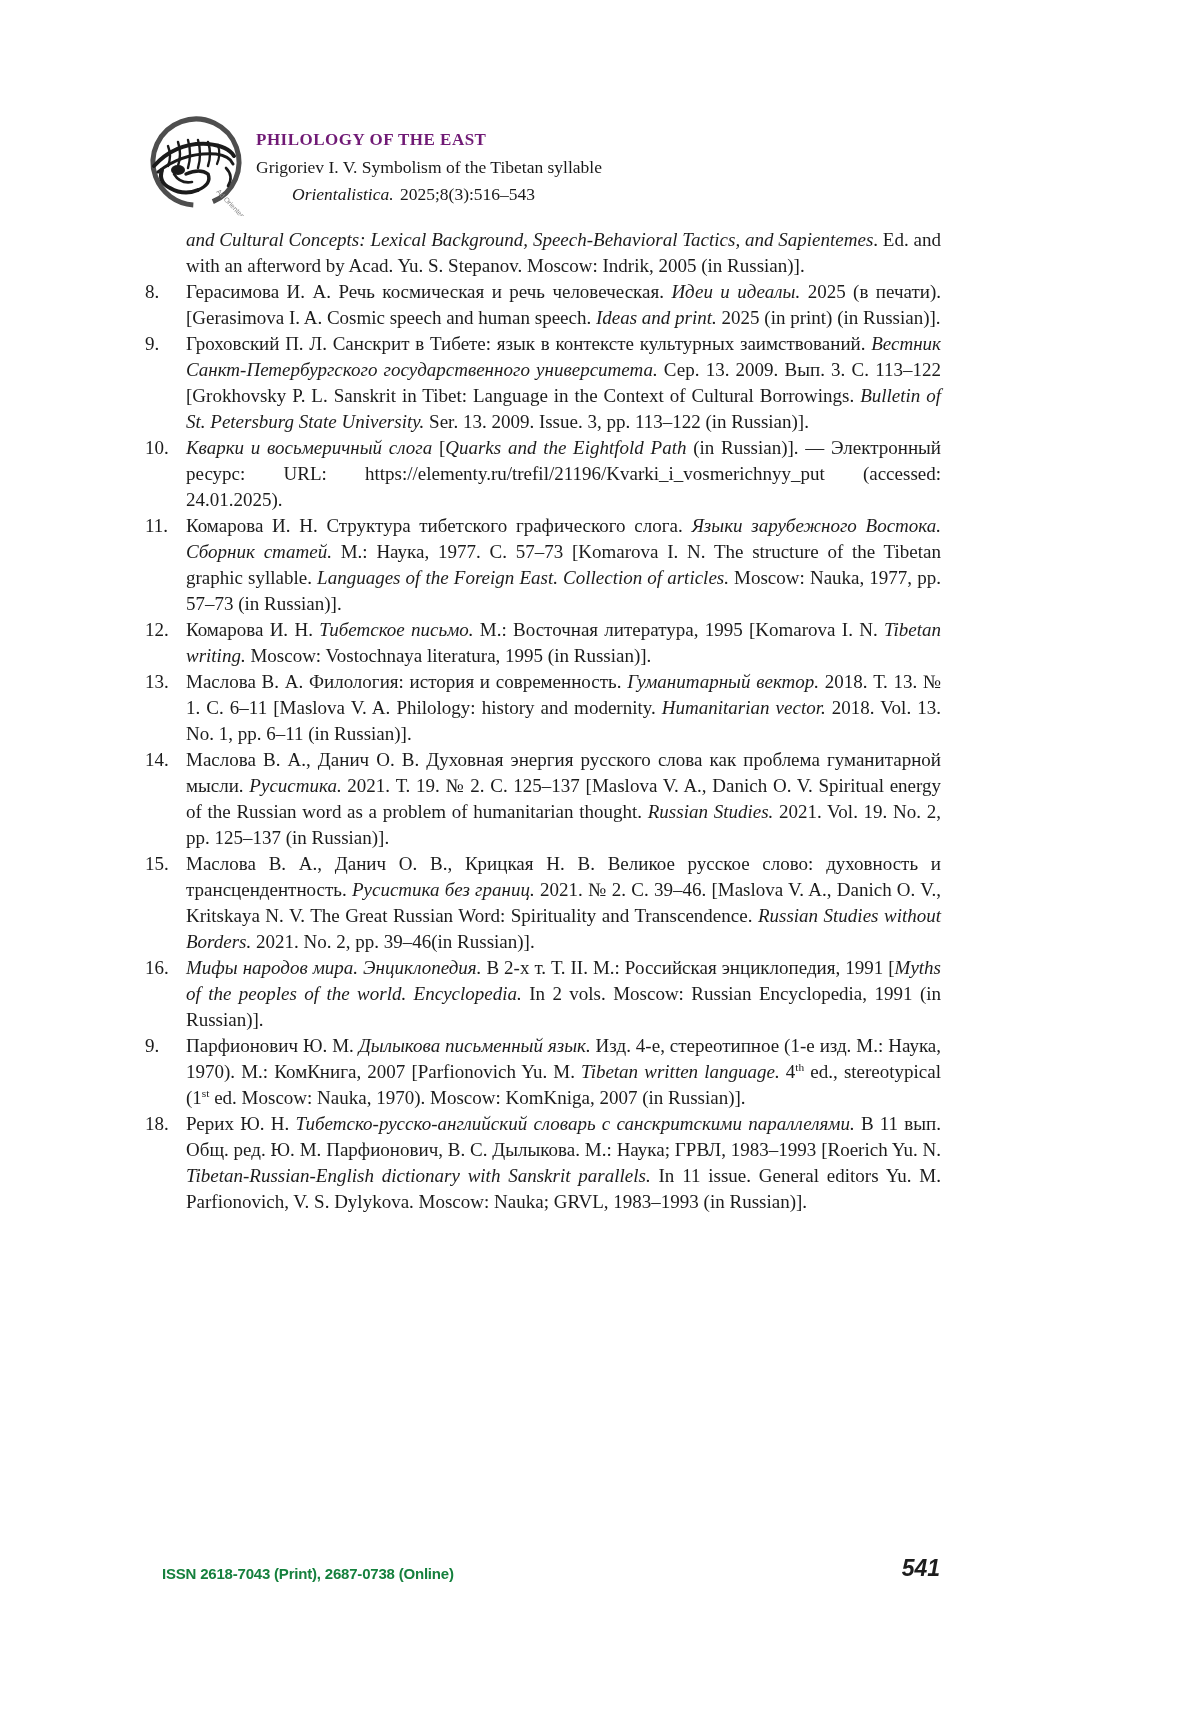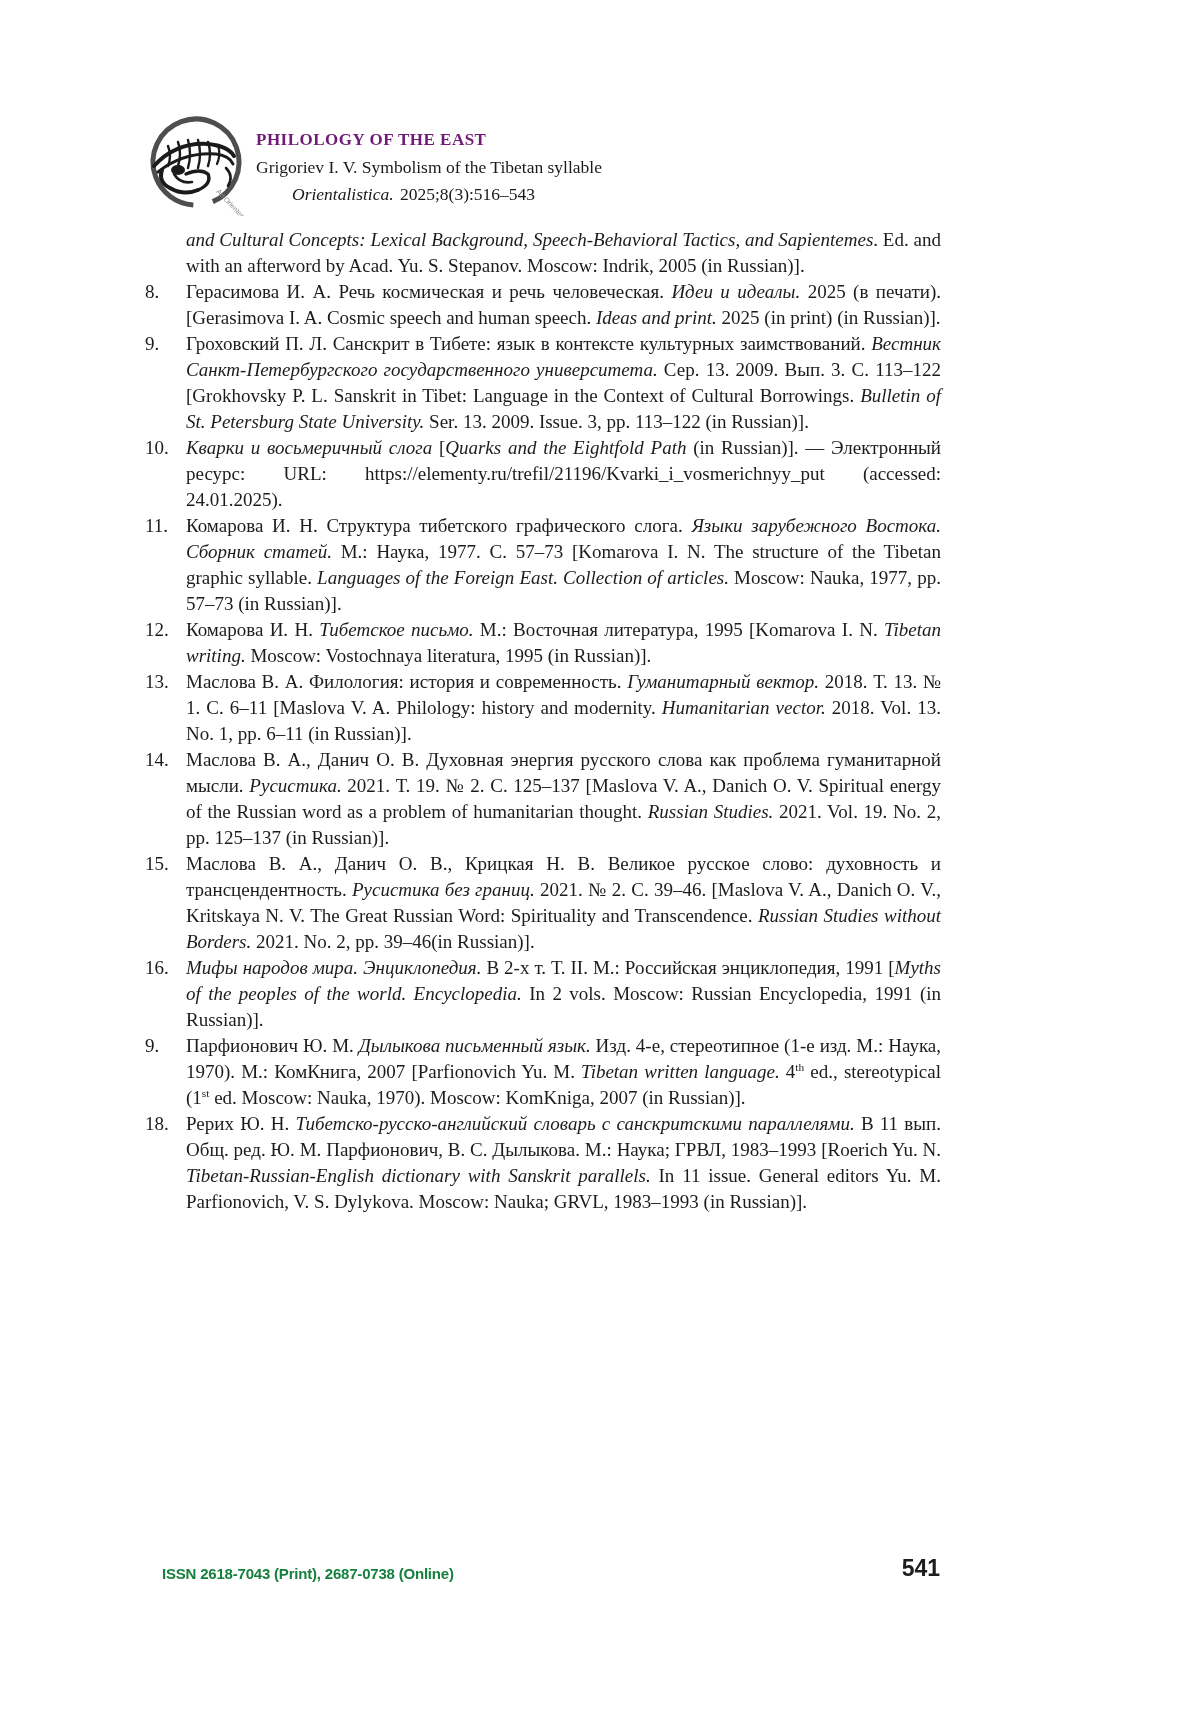--- a/index.html
+++ b/index.html
@@ -44,21 +44,21 @@
   .issn{
     position:absolute;left:140px;top:1565px;
     font-family:"Liberation Sans","DejaVu Sans",sans-serif;
     font-weight:bold;font-size:15px;letter-spacing:-0.2px;
     color:#15803d;
     margin-left:22px;
   }
   .page-num{
     position:absolute;right:260px;top:1555px;
     font-family:"Liberation Sans","DejaVu Sans",sans-serif;
-    font-weight:bold;font-size:23px;color:#1d1d1d;
+    font-weight:bold;font-size:23px;color:#1d1d1d;font-style:italic;
   }
 </style>
 </head>
 <body>
 
 <div class="page">
 
   <div class="logo">
     <svg viewBox="0 0 110 104" width="110" height="104" aria-hidden="true">
       <circle cx="58" cy="50" r="43" fill="none" stroke="#4e4e4e" stroke-width="5" stroke-dasharray="200 20" transform="rotate(160 58 50)"></circle>

